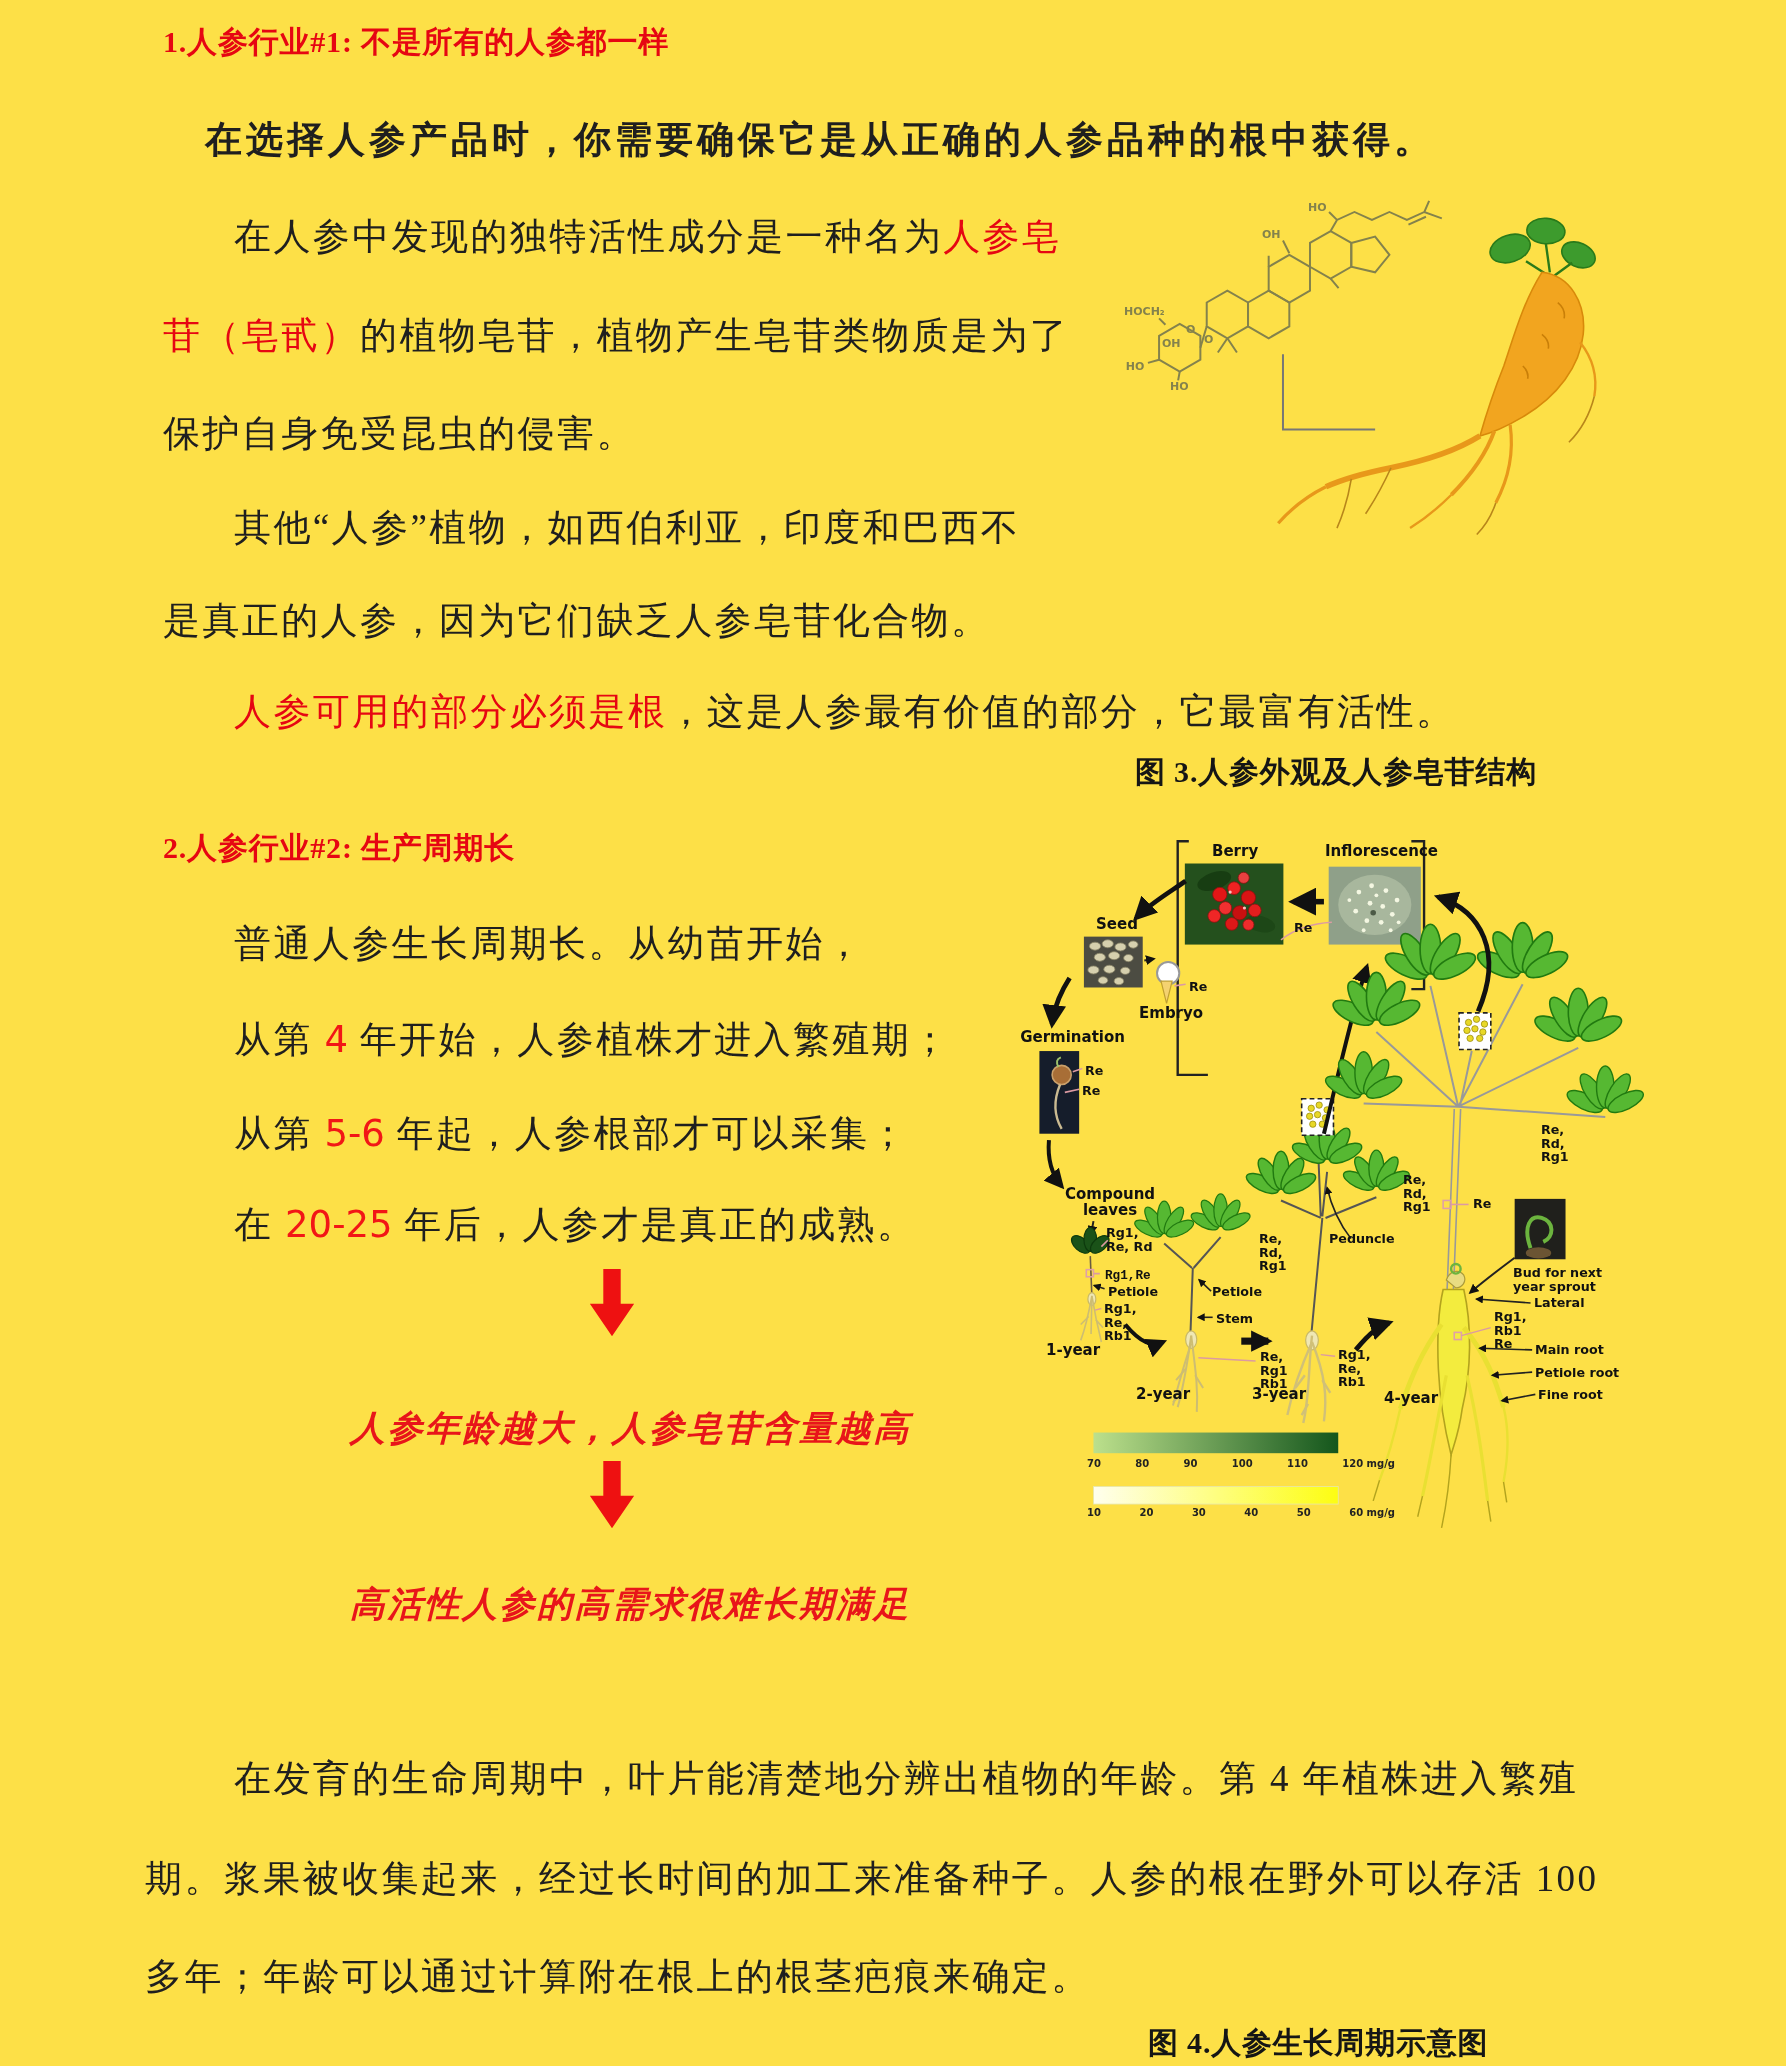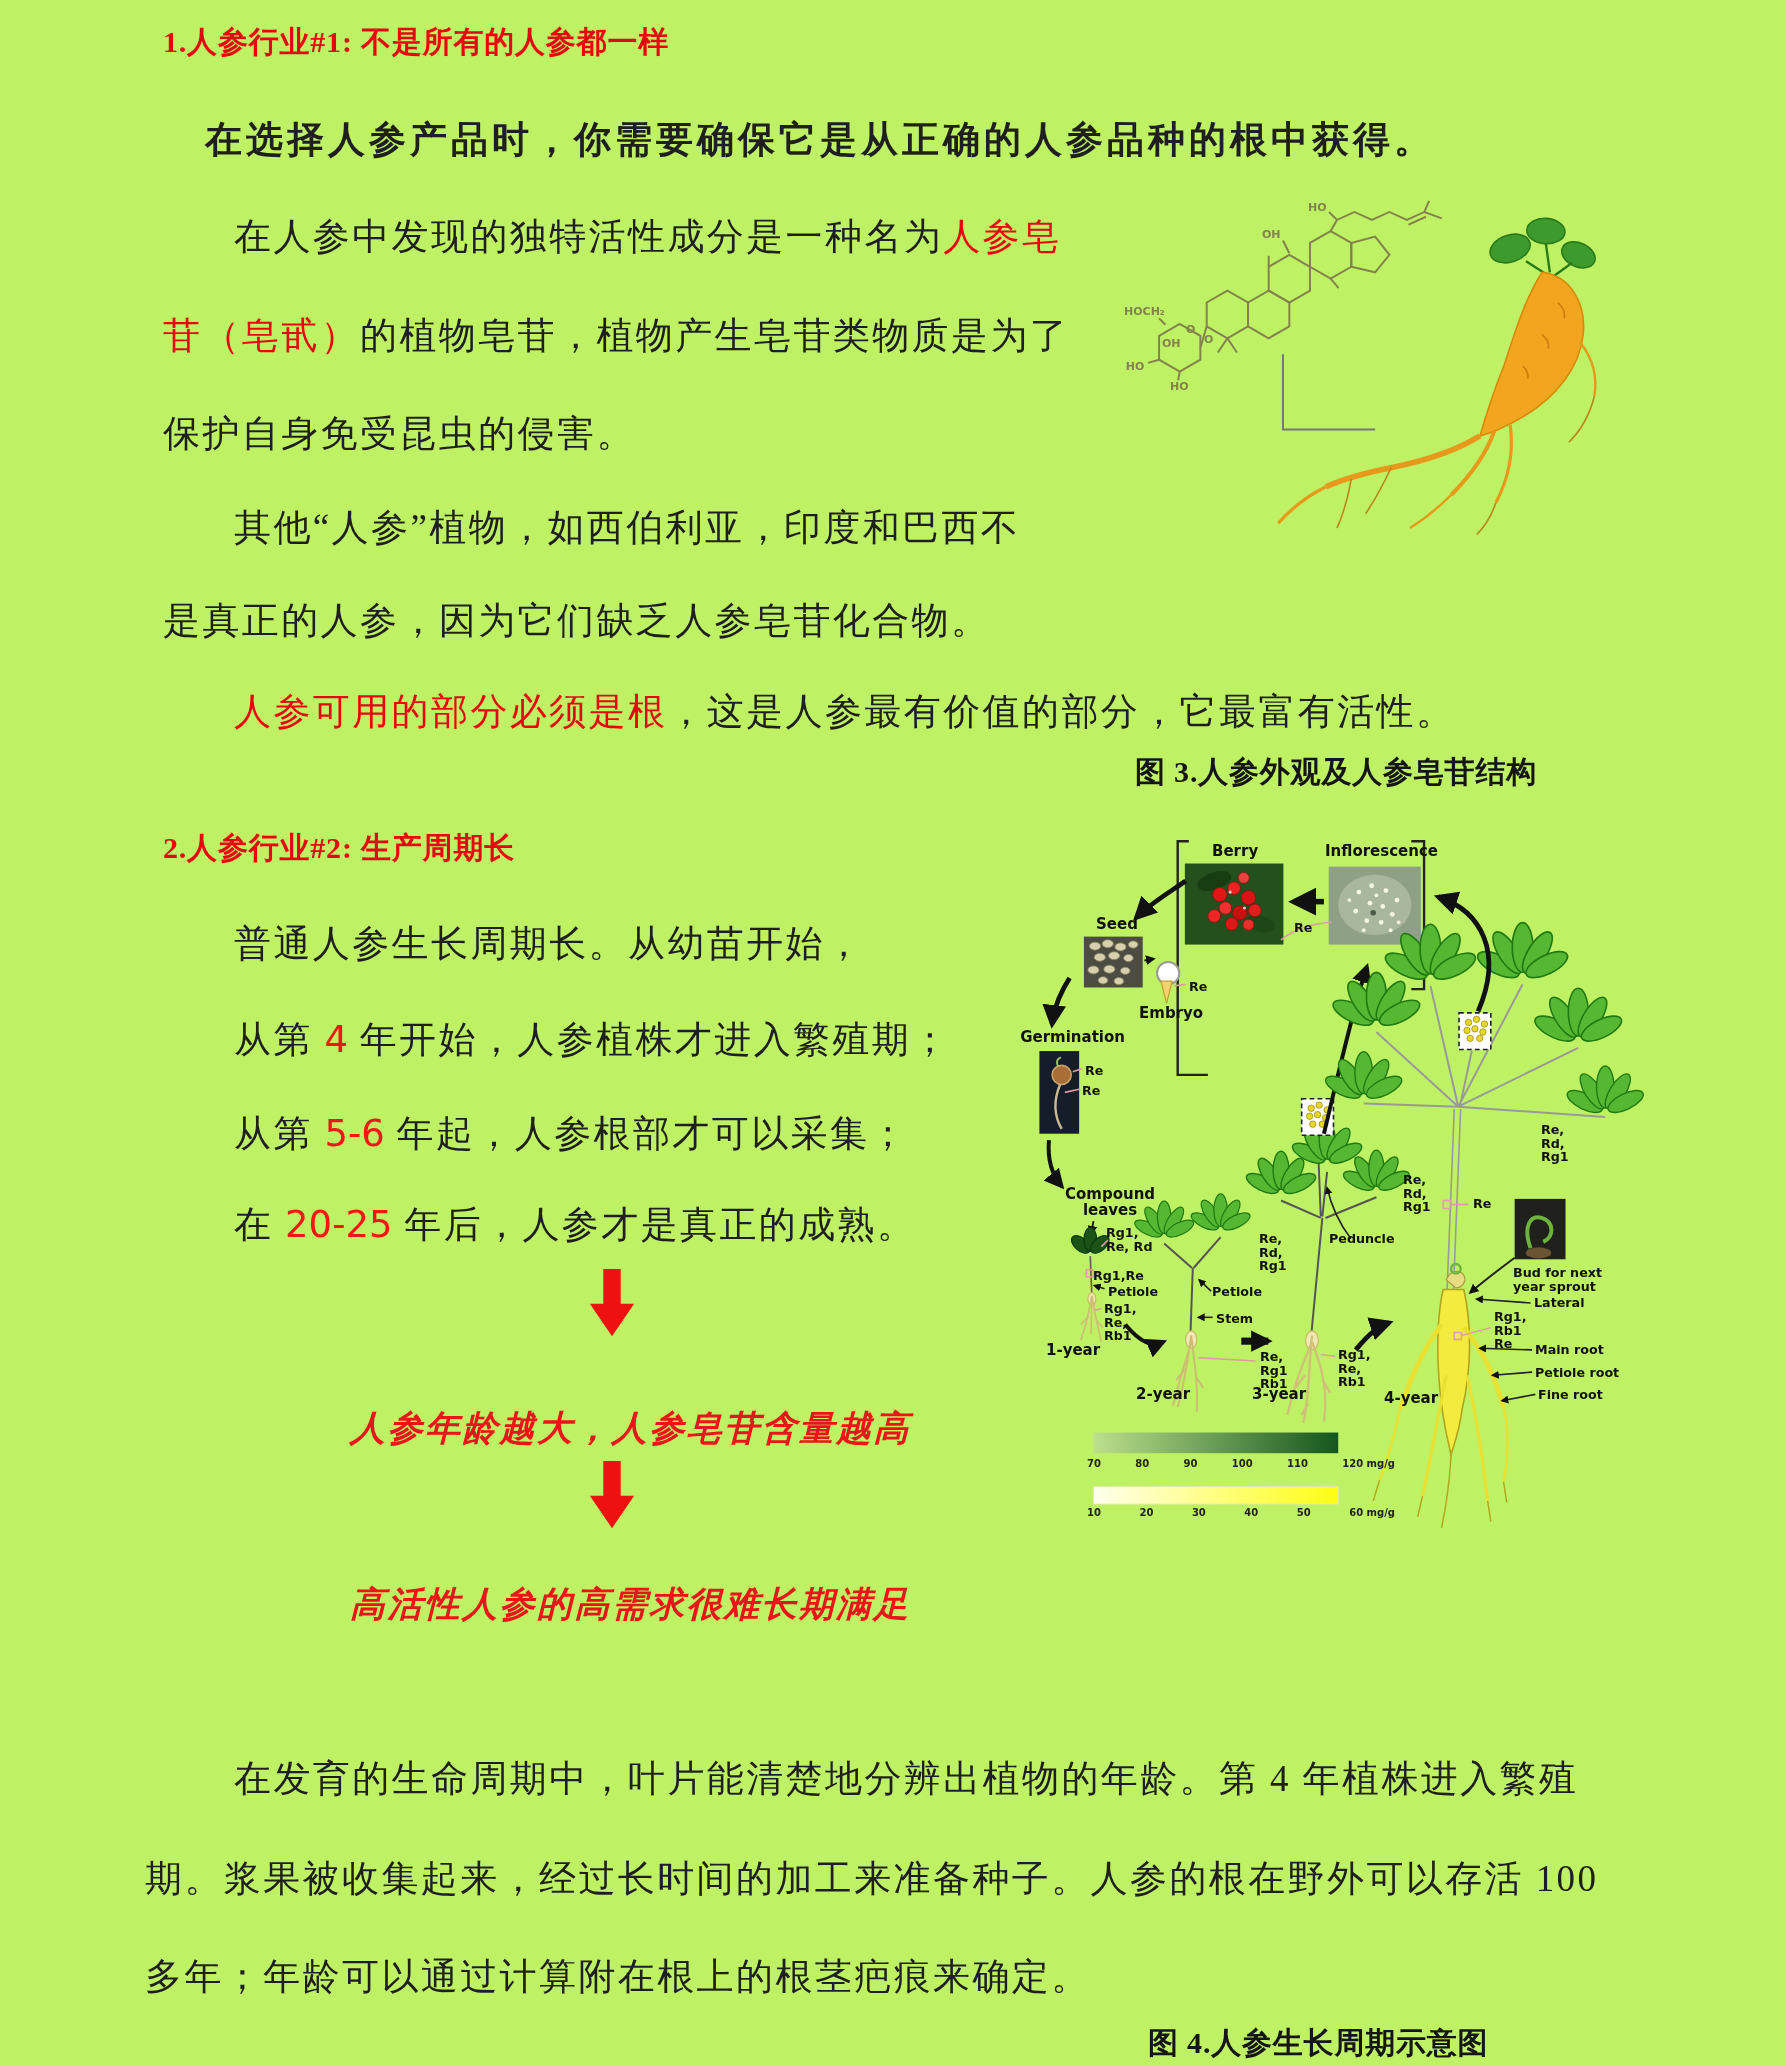--- a/index.html
+++ b/index.html
@@ -1,16 +1,16 @@
 <!DOCTYPE html>
 <html style="font-size:12.7px"><head>
 <meta charset="utf-8">
 <style>
   html,body{margin:0;padding:0;background:#fff;}
-  .page{position:relative;width:1786px;height:2066px;background:#bef264;overflow:hidden;
+  .page{position:relative;width:1786px;height:2066px;background:#fde047;overflow:hidden;
         font-family:"Liberation Serif","DejaVu Serif",serif;}
   .t{position:absolute;font-size:37px;letter-spacing:2.4px;color:#1f1f1f;white-space:nowrap;line-height:1.15;}
   .boldline{font-weight:bold;letter-spacing:4px;}
   .hd{position:absolute;font-size:30px;font-weight:bold;color:#e60612;white-space:nowrap;letter-spacing:0.8px;}
   .cap{position:absolute;font-size:30px;font-weight:bold;color:#151515;white-space:nowrap;letter-spacing:0.8px;}
   .red{color:#e60612;}
   .num{font-family:"DejaVu Sans","Liberation Sans",sans-serif;color:#f21616;letter-spacing:0;}
   .redbold{position:absolute;font-size:35px;font-weight:bold;color:#e8151a;white-space:nowrap;letter-spacing:2.4px;font-style:italic;}
   .downarrow{position:absolute;width:46px;height:68px;}
   .figure{position:absolute;}
@@ -364,21 +364,21 @@
     <div class="dlabel lg" style="left:79px;top:97px;">Seed</div>
     <div class="dlabel" style="left:172px;top:161px;">Re</div>
     <div class="dlabel lg" style="left:122px;top:186px;">Embryo</div>
     <div class="dlabel lg" style="left:3.2px;top:210px;">Germination</div>
     <div class="dlabel" style="left:68px;top:245px;">Re</div>
     <div class="dlabel" style="left:65px;top:265px;">Re</div>
     <div class="dlabel lg ctr" style="left:48px;top:367px;">Compound
 leaves</div>
     <div class="dlabel" style="left:89px;top:407px;">Rg1,
 Re, Rd</div>
-    <div class="dlabel" style="left:76px;top:450px;">Rg1,Re</div>
+    <div class="dlabel" style="left:88px;top:450px;font-family:Liberation Mono, monospace;">Rg1,Re</div>
     <div class="dlabel" style="left:91px;top:466px;">Petiole</div>
     <div class="dlabel" style="left:87px;top:483px;">Rg1,
 Re,
 Rb1</div>
     <div class="dlabel lg" style="left:29px;top:523px;">1-year</div>
     <div class="dlabel" style="left:195px;top:466px;">Petiole</div>
     <div class="dlabel" style="left:199px;top:493px;">Stem</div>
     <div class="dlabel" style="left:242px;top:413px;">Re,
 Rd,
 Rg1</div>

